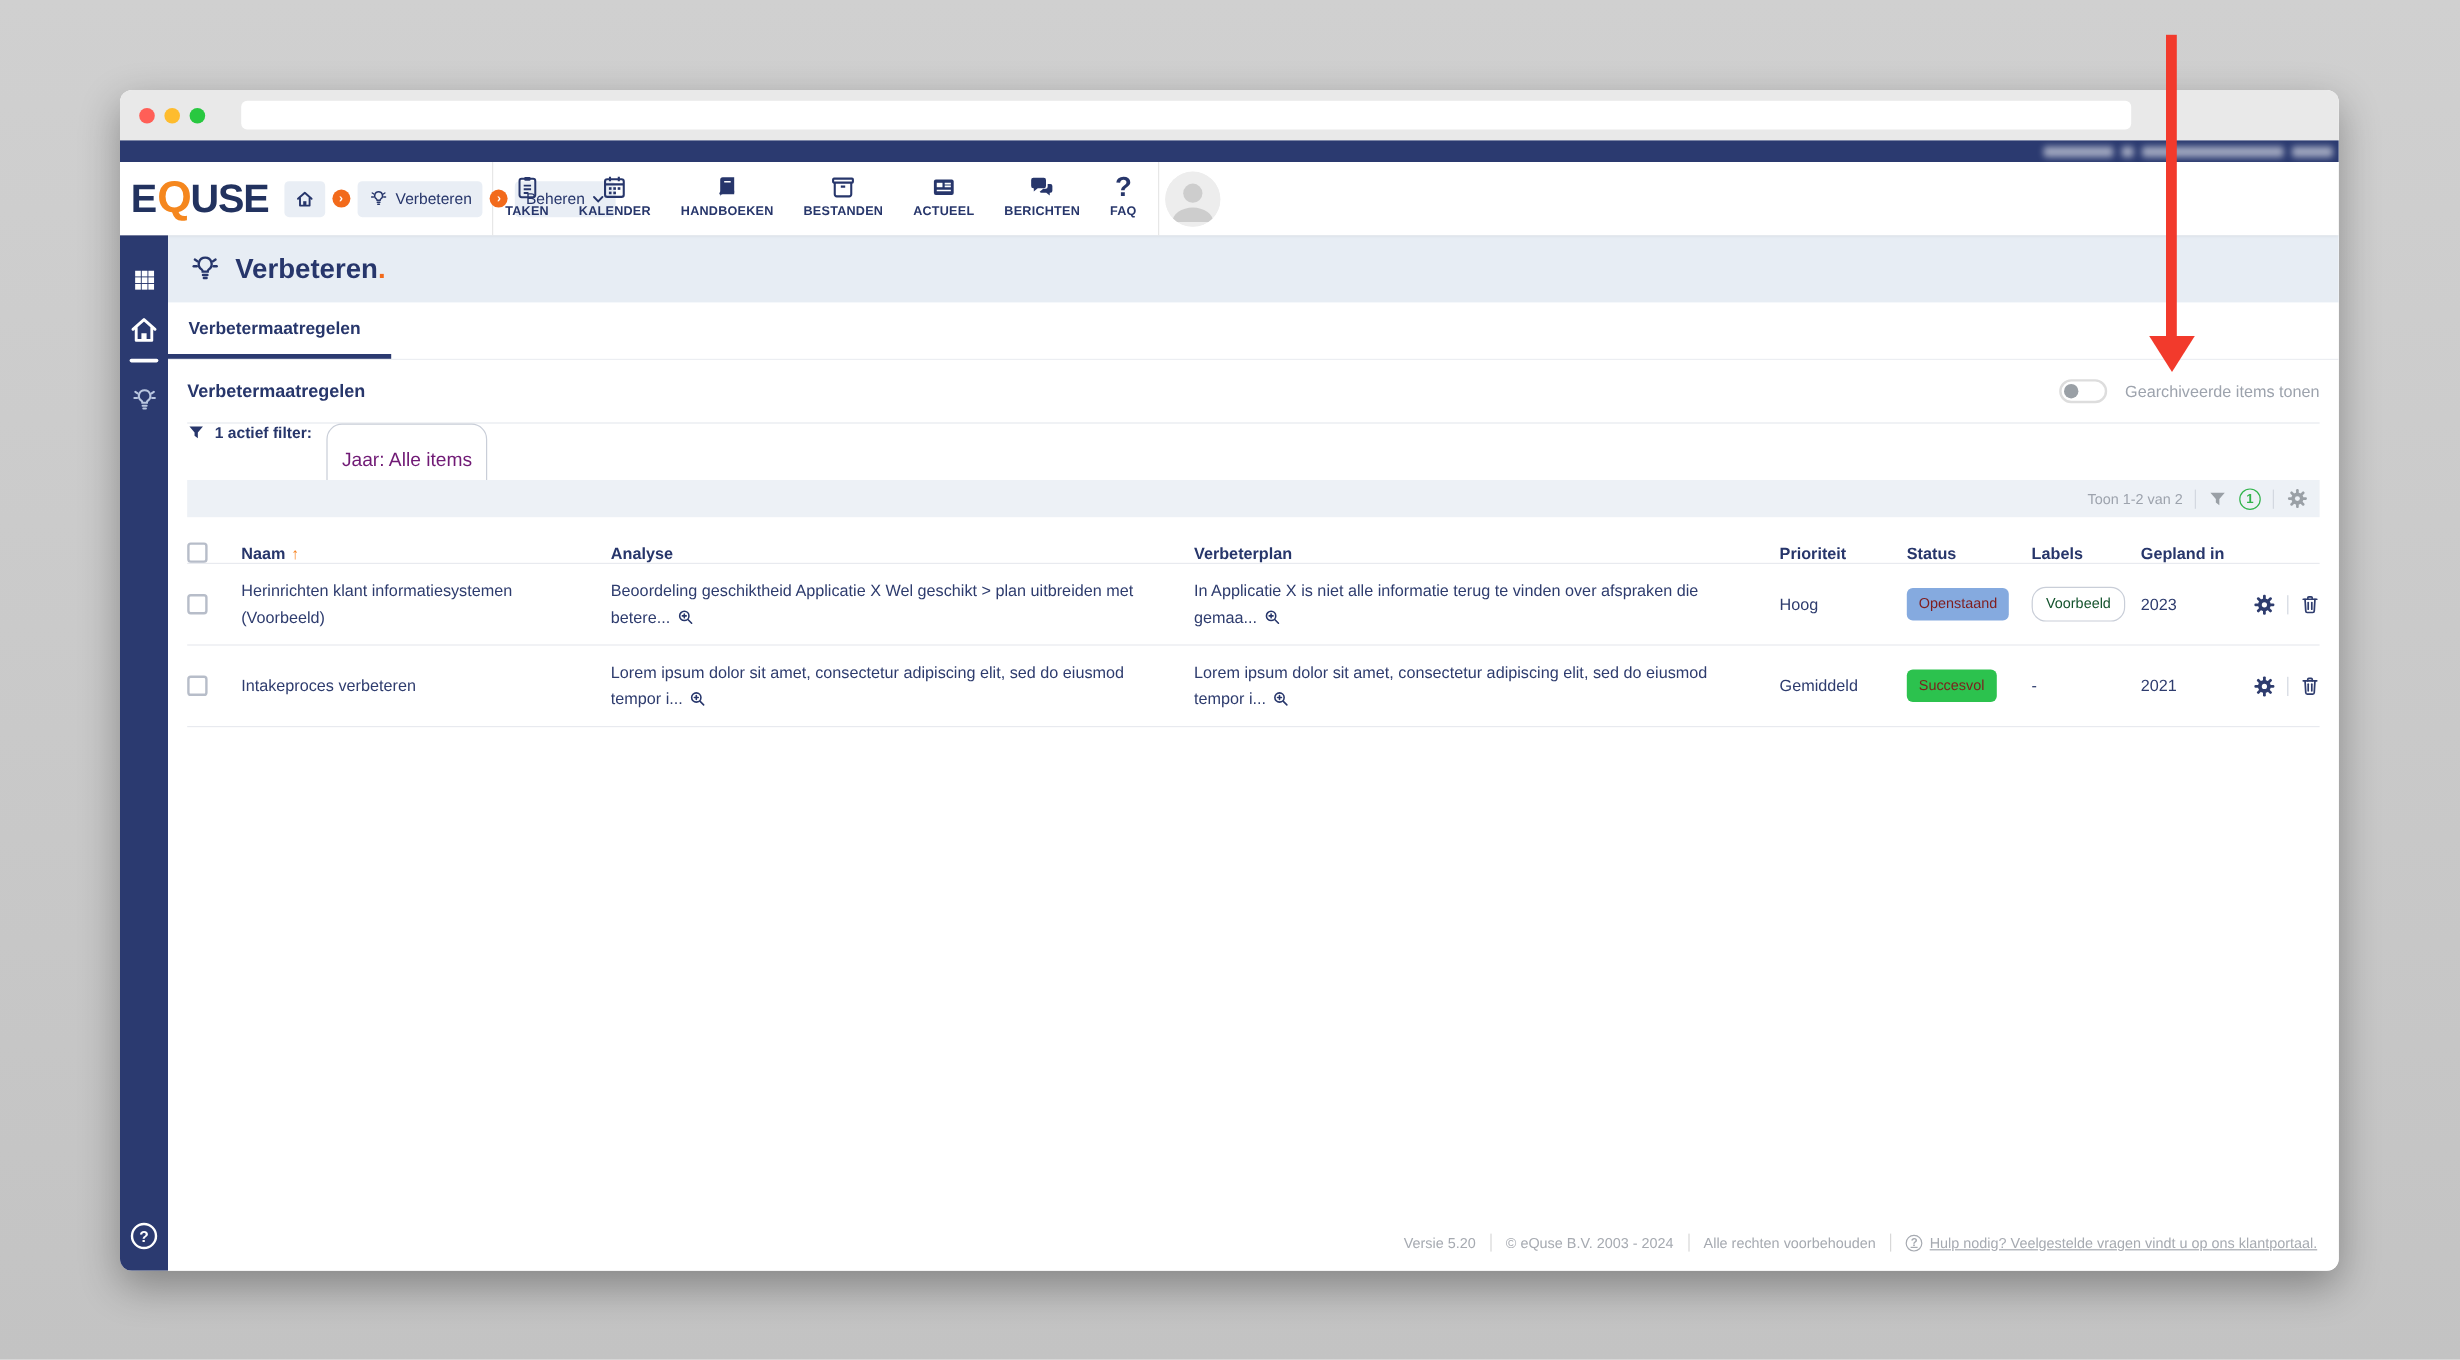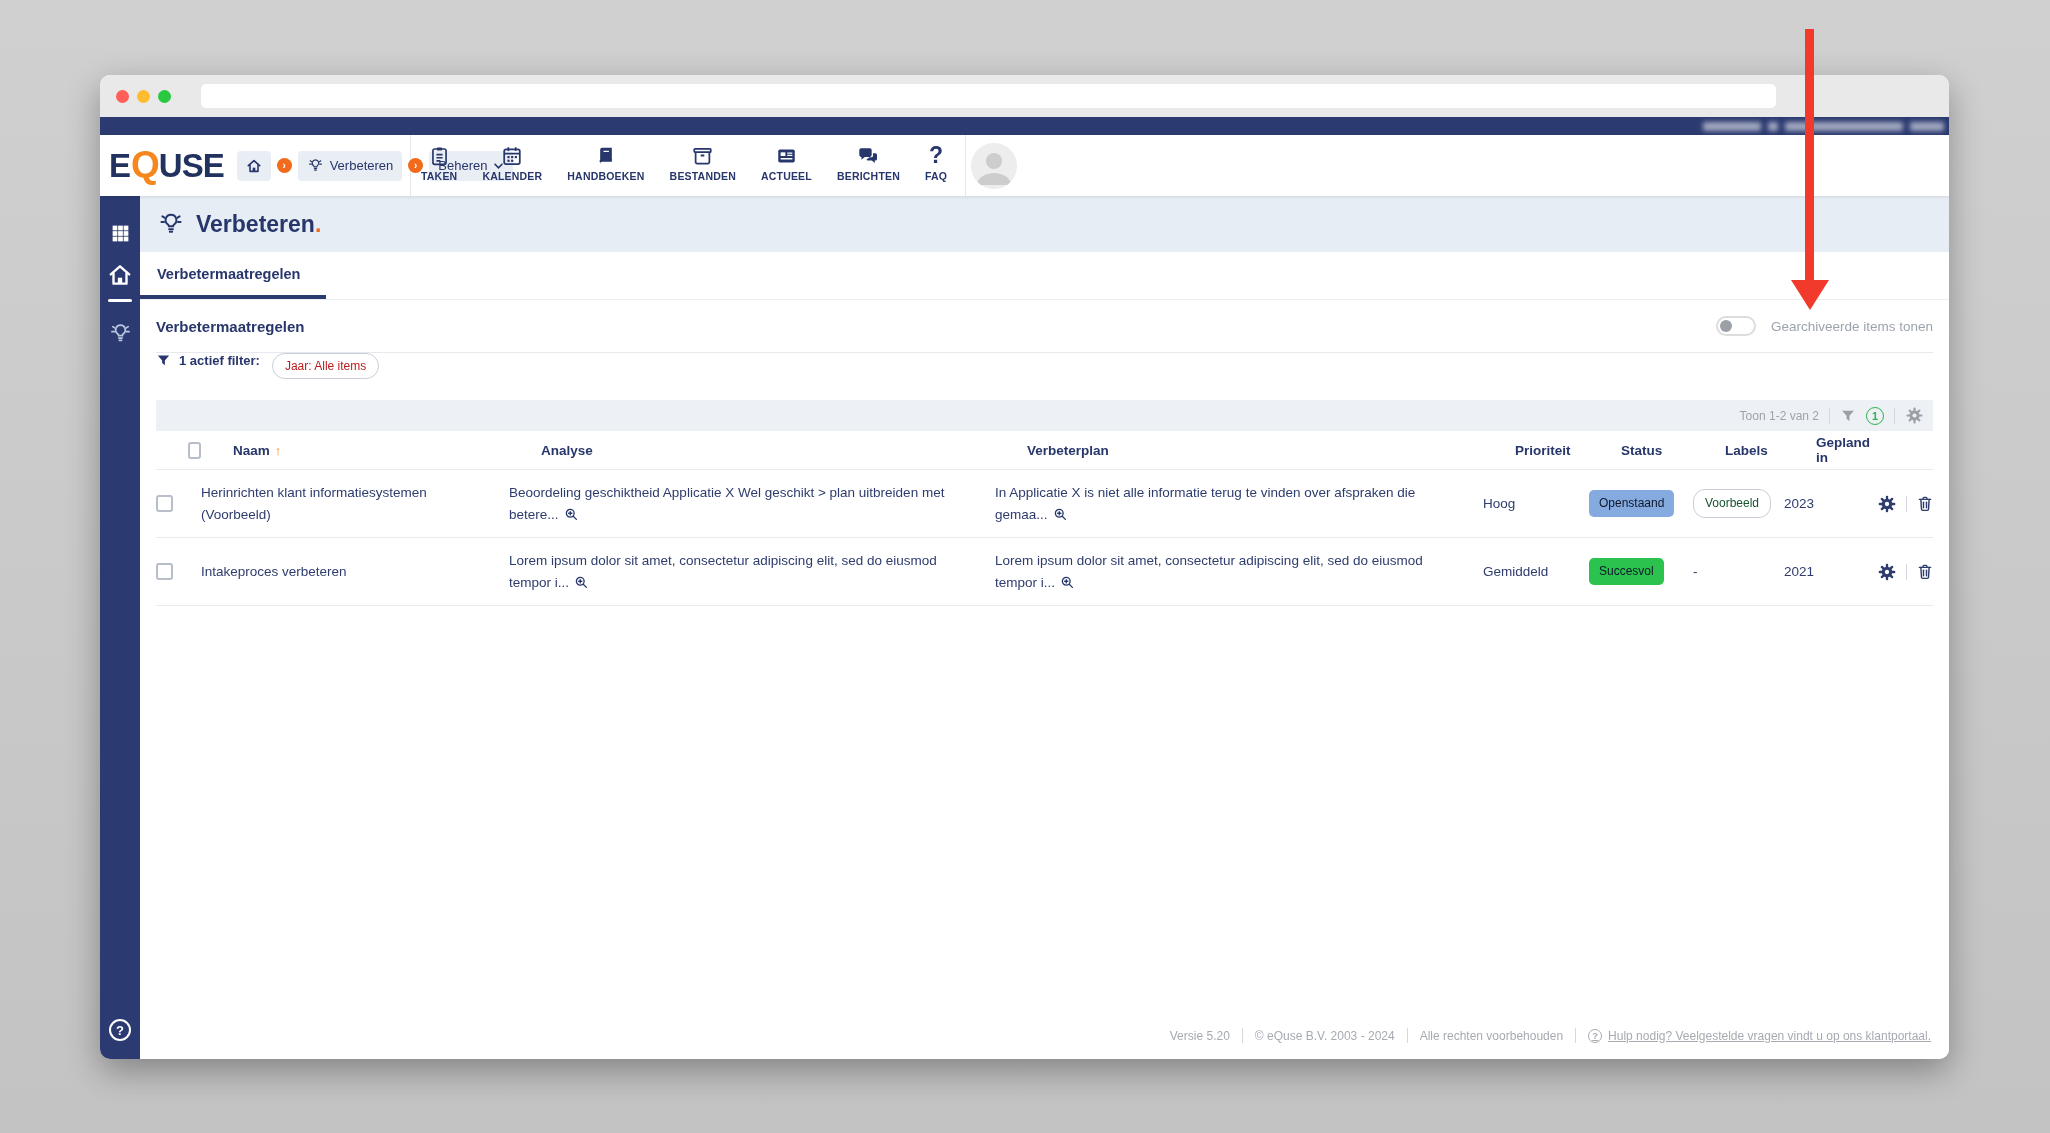--- a/index.html
+++ b/index.html
@@ -73,40 +73,40 @@
     letter-spacing:.3px; border-radius:17px; display:flex; align-items:center; gap:8px; padding:0 16px;
     cursor:pointer; font-family:"Liberation Sans", sans-serif; }
   .plus-circ { width:17px; height:17px; border-radius:50%; background:#fff; position:relative; flex:none; }
   .plus-circ:before, .plus-circ:after { content:""; position:absolute; background:#f4581c; }
   .plus-circ:before { left:4px; right:4px; top:7.5px; height:2.5px; }
   .plus-circ:after { top:4px; bottom:4px; left:7.5px; width:2.5px; }
 
   .divider { height:1px; background:#e6e9ee; flex:none; }
   .filterrow { height:47px; flex:none; display:flex; align-items:flex-start; gap:8px; }
   .filter-label { font-size:13px; font-weight:700; color:#27366b; }
-  .chip { border:1px solid #c9ced8; color:#b91c1c; font-size:12px; border-radius:13px; padding:5px 12px; margin-left:4px; cursor:pointer; }
+  .chip { border:1px solid #c9ced8; color:#701a75; font-size:16px; border-radius:13px; padding:21px 12px; margin-left:4px; cursor:pointer; }
 
   .toolbar { height:31px; flex:none; background:#edf1f6; display:flex; align-items:center;
     justify-content:flex-end; gap:10px; padding:0 9px; }
   .count { color:#9da3ad; font-size:12px; }
   .vdiv { width:1px; height:16px; background:#d3d8e0; }
   .badge-circle { width:18px; height:18px; border:1.5px solid #2fb34a; color:#2fb34a; border-radius:50%;
     font-size:11px; font-weight:700; display:flex; align-items:center; justify-content:center; }
 
   .grid { display:grid; grid-template-columns:45px 308px 486px 488px 106px 104px 91px 93px 1fr; flex:none; }
   .hrow { border-bottom:1px solid #e8eaef; }
-  .hcell { height:38px; display:flex; align-items:center; gap:5px; font-size:13.5px; font-weight:700; color:#27366b;margin-left:32px; }
+  .hcell { height:38px; display:flex; align-items:flex-end; gap:5px; font-size:13.5px; font-weight:700; color:#27366b; }
   .row { border-bottom:1px solid #e8eaef; }
   .cell { min-height:67px; display:flex; align-items:center; font-size:13.5px; color:#2e3c6e; line-height:1.6; }
   .cell .txt { padding-right:35px; }
   .cell .txt.wide { padding-right:50px; }
   .checkbox { width:17px; height:17px; border:2px solid #b7bdc9; border-radius:3px; background:#fff; cursor:pointer; }
   .sort-arrow { color:#f6821f; font-weight:700; font-size:13px; }
   .zoom-ic { display:inline-block; vertical-align:-3px; margin-left:5px; }
-  .status-badge { display:inline-block; padding:4px 10px; border-radius:5px; color:#0f172a; font-size:12px; }
+  .status-badge { display:inline-block; padding:4px 10px; border-radius:5px; color:#7f1d1d; font-size:12px; }
   .st-open { background:#85aadf; } .st-success { background:#2cc24e; }
   .label-chip { display:inline-block; border:1px solid #c9ced8; color:#14532d; font-size:12px; border-radius:12px; padding:4px 11px; }
   .actions { display:flex; align-items:center; gap:9px; }
 
   .footer { margin-top:auto; flex:none; display:flex; align-items:center; justify-content:flex-end;
     gap:12px; padding:12px 2px 16px 0; color:#a6aab1; font-size:12px; }
   .fsep { width:1px; height:15px; background:#d8d8d8; }
   .flink { display:flex; align-items:center; gap:6px; text-decoration:underline; cursor:pointer; }
   .q-circ { width:14px; height:14px; border:1.3px solid #a6aab1; border-radius:50%; font-size:9.5px; font-weight:700;
     display:flex; align-items:center; justify-content:center; text-decoration:none; flex:none; }

